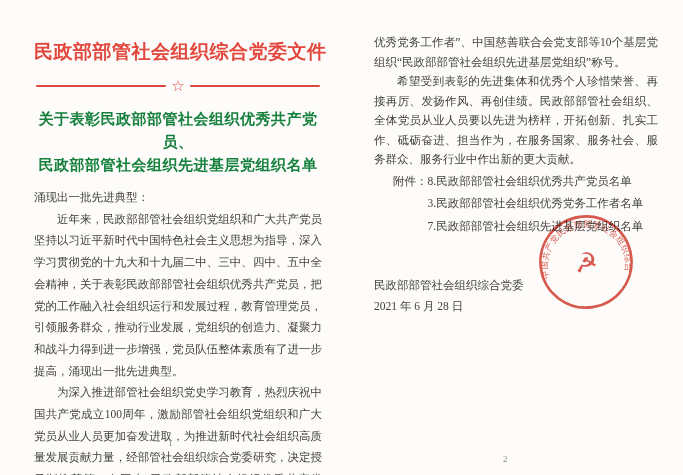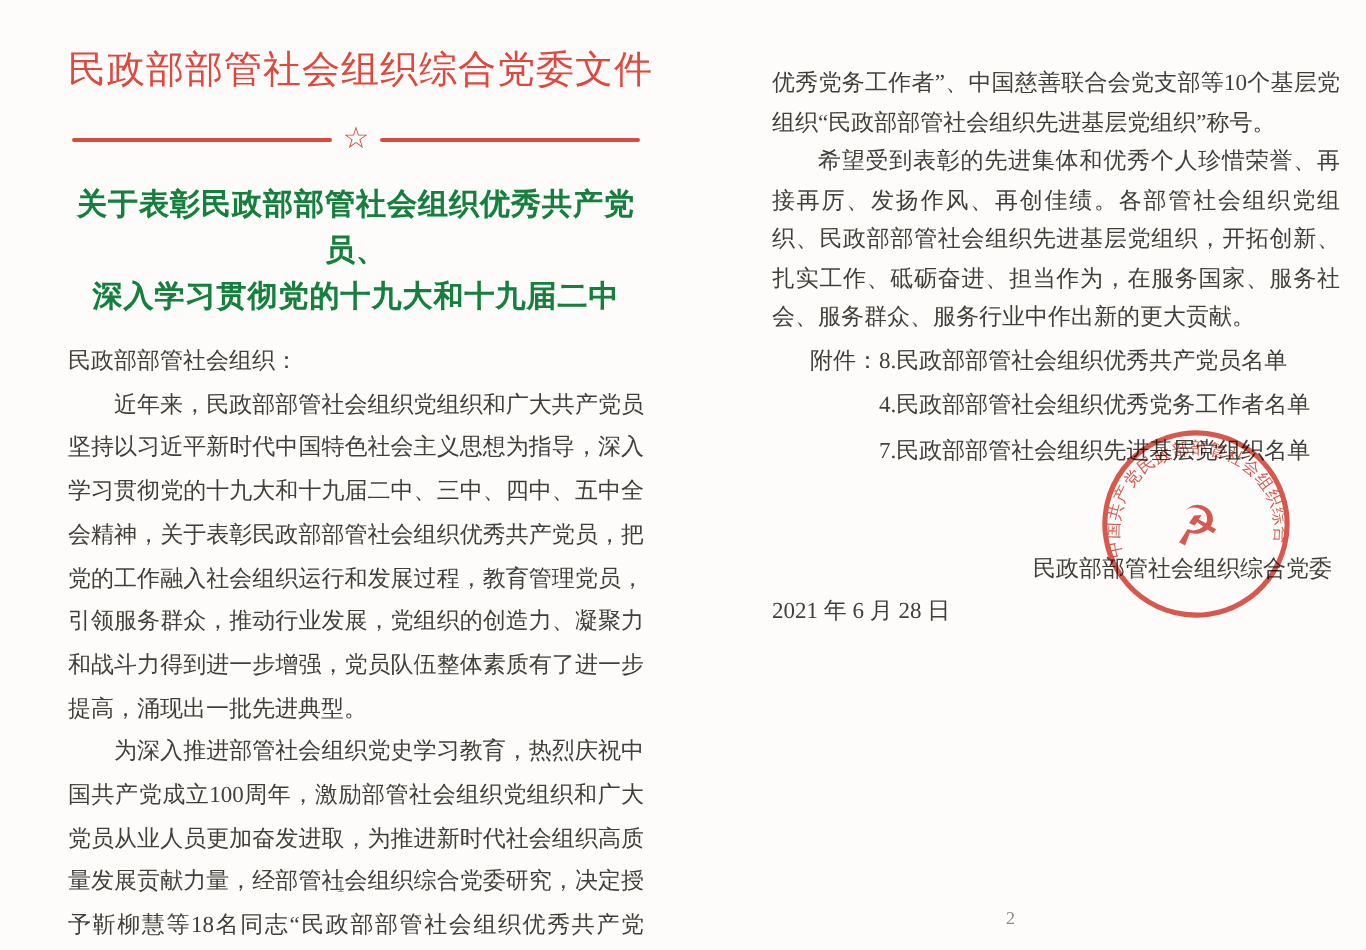--- a/index.html
+++ b/index.html
@@ -7,50 +7,50 @@
     position:relative;
     width:683px;height:475px;
     background:#fdfcfa;
     overflow:hidden;
     font-family:"Liberation Serif","DejaVu Serif",serif;
     color:#413f3a;
   }
   
   .page-left{position:absolute;left:34px;top:0;width:288px;}
   .doc-header{
-    margin-top:22px;
-    color:#e2463c;font-weight:normal;font-size:19px;line-height:28px;
+    margin-top:38px;
+    color:#e2463c;font-weight:bold;font-size:19px;line-height:28px;
     text-align:left;letter-spacing:0.5px;white-space:nowrap;
   }
   .doc-number{
     margin-top:15px;text-align:center;
     font-size:10.5px;letter-spacing:1px;color:#56534b;
   }
   .red-divider{display:flex;align-items:center;gap:5px;margin:13px 2px 0 2px;}
   .red-divider .line{flex:1;height:1.5px;background:#dc4a3e;border-radius:1px;}
   .red-divider .star{color:#dc4a3e;font-size:15px;line-height:14px;}
   .doc-title{
     margin-top:15px;text-align:center;font-weight:bold;
     font-size:15px;line-height:23px;color:#15803d;letter-spacing:0.5px;
   }
   .body-text{font-size:11.5px;line-height:21.7px;text-align:justify;}
   .salutation{margin-top:10px;font-size:11.5px;line-height:21.7px;}
   .indent{text-indent:2em;}
   
-  .page-right{position:absolute;left:386px;top:0;width:284px;}
+  .page-right{position:absolute;left:374px;top:0;width:284px;}
   .page-right .body-text{font-size:11.5px;line-height:19.5px;}
   .pad-top{padding-top:33px;}
   .attach{
     display:flex;padding-left:19px;
     font-size:11.5px;line-height:22.5px;
   }
   .attach-label{white-space:nowrap;}
   .attach-items div{white-space:nowrap;}
   .issuer{
-    margin-top:38px;text-align:right;padding-right:4px;
+    margin-top:38px;padding-right:4px;
     font-size:11.5px;line-height:20px;white-space:nowrap;
   }
   .issue-date{
     margin-top:1px;padding-right:30px;
     font-size:11.5px;line-height:20px;white-space:nowrap;
   }
   
   .seal{
     position:absolute;left:163px;top:213px;width:98px;height:98px;
     transform:rotate(-8deg);
@@ -71,40 +71,40 @@
 
 
     <div class="red-divider">
       <div class="line"></div>
       <span class="star">☆</span>
       <div class="line"></div>
     </div>
 
     <div class="doc-title">
       <div>关于表彰民政部部管社会组织优秀共产党员、</div>
-      <div>深入学习贯彻党的十九大和十九届二中</div>
+      <div>民政部部管社会组织先进基层党组织名单</div>
     </div>
 
-    <div class="salutation">民政部部管社会组织：</div>
+    <div class="salutation">涌现出一批先进典型：</div>
 
     <div class="body-text indent">近年来，民政部部管社会组织党组织和广大共产党员坚持以习近平新时代中国特色社会主义思想为指导，深入学习贯彻党的十九大和十九届二中、三中、四中、五中全会精神，关于表彰民政部部管社会组织优秀共产党员，把党的工作融入社会组织运行和发展过程，教育管理党员，引领服务群众，推动行业发展，党组织的创造力、凝聚力和战斗力得到进一步增强，党员队伍整体素质有了进一步提高，涌现出一批先进典型。</div>
 
     <div class="body-text indent">为深入推进部管社会组织党史学习教育，热烈庆祝中国共产党成立100周年，激励部管社会组织党组织和广大党员从业人员更加奋发进取，为推进新时代社会组织高质量发展贡献力量，经部管社会组织综合党委研究，决定授予靳柳慧等18名同志“民政部部管社会组织优秀共产党员”、赵楠等15名同志“民政部部管社会组织</div>
   </div>
 
   <div class="page-right">
     <div class="body-text pad-top">优秀党务工作者”、中国慈善联合会党支部等10个基层党组织“民政部部管社会组织先进基层党组织”称号。</div>
 
-    <div class="body-text indent">希望受到表彰的先进集体和优秀个人珍惜荣誉、再接再厉、发扬作风、再创佳绩。各部管社会组织党组织、民政部部管社会组织先进基层党组织，开拓创新、扎实工作、砥砺奋进、担当作为，在服务国家、服务社会、服务群众、服务行业中作出新的更大贡献。</div>
+    <div class="body-text indent">希望受到表彰的先进集体和优秀个人珍惜荣誉、再接再厉、发扬作风、再创佳绩。民政部部管社会组织、全体党员从业人员要以先进为榜样，开拓创新、扎实工作、砥砺奋进、担当作为，在服务国家、服务社会、服务群众、服务行业中作出新的更大贡献。</div>
 
     <div class="attach">
       <span class="attach-label">附件：</span>
       <div class="attach-items">
         <div>8.民政部部管社会组织优秀共产党员名单</div>
-        <div>4.民政部部管社会组织优秀党务工作者名单</div>
+        <div>3.民政部部管社会组织优秀党务工作者名单</div>
         <div>7.民政部部管社会组织先进基层党组织名单</div>
       </div>
     </div>
 
     <div class="issuer">民政部部管社会组织综合党委</div>
 
     <div class="issue-date">2021 年 6 月 28 日</div>
 
     <svg class="seal" viewBox="0 0 100 100">
       <defs>

